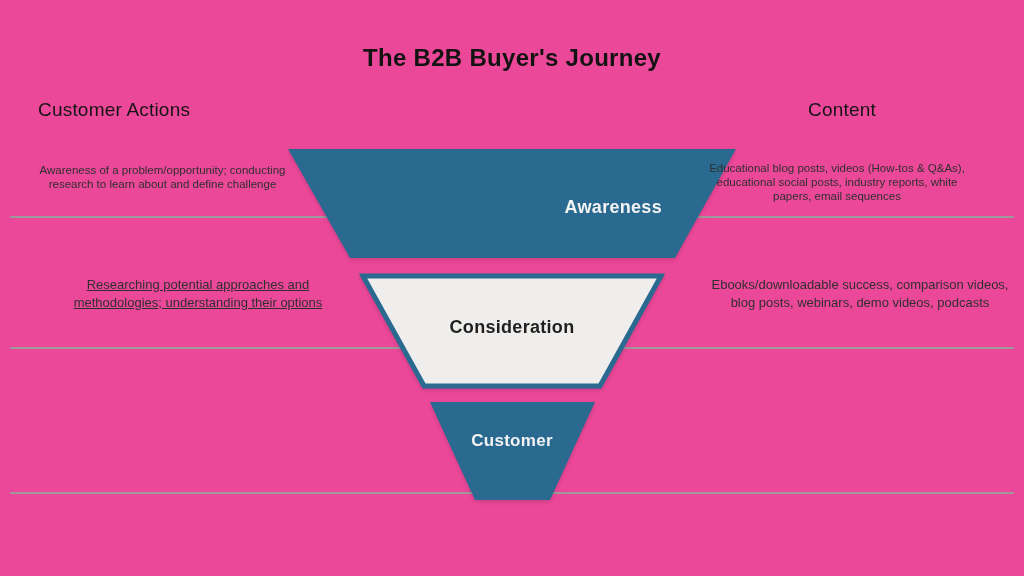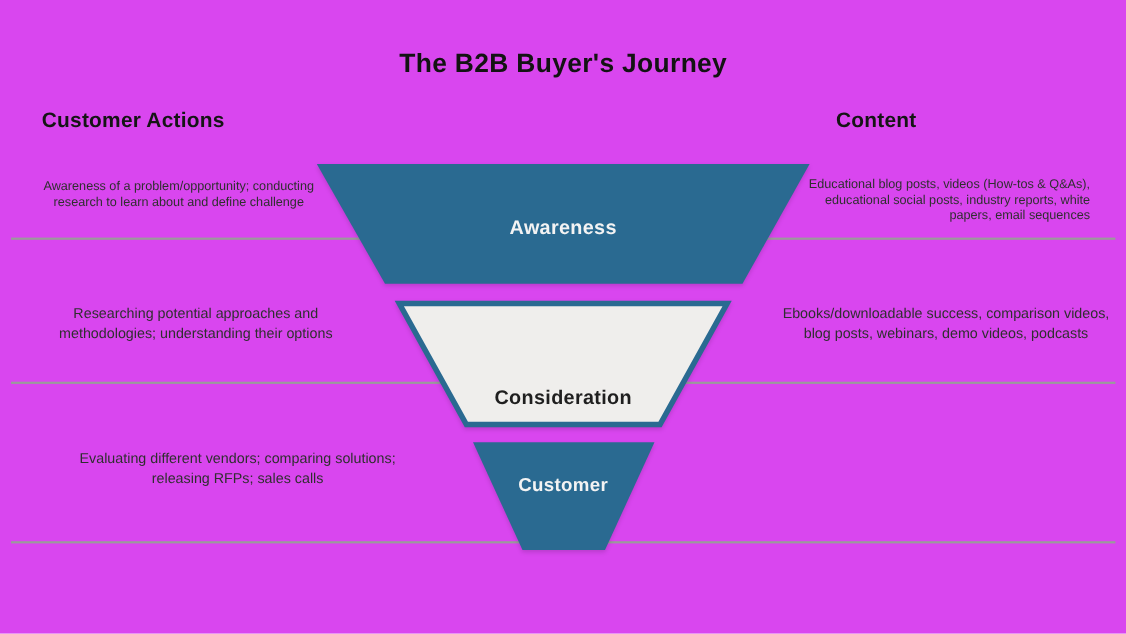--- a/index.html
+++ b/index.html
@@ -1,42 +1,42 @@
 <!DOCTYPE html>
 <html><head>
 <meta charset="utf-8">
 <style>
   html, body { margin: 0; padding: 0; }
   body { font-family: "Liberation Sans", sans-serif; }
   #canvas {
     position: relative;
     width: 1024px;
     height: 576px;
-    background: #d946ef;
+    background: #ec4899;
     overflow: hidden;
   }
   .title {
     position: absolute;
     left: 0; right: 0; top: 44px;
     text-align: center;
     font-size: 24px;
     font-weight: 800;
     color: #131313;
     letter-spacing: 0.3px;
   }
   .col-header {
     position: absolute;
     top: 99px;
     font-size: 19px;
-    font-weight: 700;
+    font-weight: 400;
     color: #151515;
     letter-spacing: 0.2px;
   }
   .col-header.left  { left: 38px; }
-  .col-header.right { left: 760px; }
+  .col-header.right { left: 808px; }
   .divider {
     position: absolute;
     left: 10px;
     width: 1004px;
     height: 2px;
     background: #9b9b9b;
     z-index: 1;
   }
   .divider.d1 { top: 216px; }
   .divider.d2 { top: 347px; }
@@ -50,35 +50,35 @@
   .stage-shape.outlined { stroke-width: 5px; }
   .stage-label {
     position: absolute;
     z-index: 3;
     text-align: center;
     font-weight: 700;
     letter-spacing: 0.3px;
   }
   .stage-label.light { color: #f3f3f3; }
   .stage-label.dark  { color: #1f1f1f; }
-  .lbl-awareness     { left: 362px; top: 197px; width: 300px; font-size: 18px; }
-  .lbl-consideration { left: 362px; top: 317px; width: 300px; font-size: 18px; margin-top: 34px; }
+  .lbl-awareness     { left: 362px; top: 197px; width: 300px; font-size: 18px; text-align: right; }
+  .lbl-consideration { left: 362px; top: 317px; width: 300px; font-size: 18px; }
   .lbl-decision      { left: 412px; top: 431px; width: 200px; font-size: 17px; }
   .note {
     position: absolute;
     z-index: 3;
     text-align: center;
     color: #2f2f2f;
   }
   .note.small { font-size: 11.5px; line-height: 14px; }
   .note.med   { font-size: 13px;   line-height: 18px; }
   .note.ca1 { left: 20px;  top: 163px; width: 285px; text-align: center; }
-  .note.ca2 { left: 28px;  top: 276px; width: 300px; }
+  .note.ca2 { left: 48px;  top: 276px; width: 300px; text-decoration: underline; }
   .note.ca3 { left: 66px;  top: 408px; width: 300px; }
-  .note.co1 { left: 713px; top: 161px; width: 278px; text-align: right; }
+  .note.co1 { left: 698px; top: 161px; width: 278px; }
   .note.co2 { left: 710px; top: 276px; width: 300px; }
   .note.co3 { left: 625px; top: 387px; width: 368px; line-height: 18.5px; }
 </style>
 </head>
 <body>
 
 <div id="canvas">
 
   <div class="title">The B2B Buyer's Journey</div>
 
@@ -94,18 +94,17 @@
     <polygon class="stage-shape outlined" points="363,276 661,276 600,386 424,386" stroke="#2a6a91" fill="#efeeec"></polygon>
     <polygon class="stage-shape" points="430,402 595,402 550,500 475,500" fill="#2a6a91"></polygon>
   </svg>
 
   <div class="stage-label light lbl-awareness">Awareness</div>
   <div class="stage-label dark lbl-consideration">Consideration</div>
   <div class="stage-label light lbl-decision">Customer</div>
 
   <div class="note small ca1">Awareness of a problem/opportunity; conducting research to learn about and define challenge</div>
   <div class="note med ca2">Researching potential approaches and methodologies; understanding their options</div>
-  <div class="note med ca3">Evaluating different vendors; comparing solutions; releasing RFPs; sales calls</div>
 
   <div class="note small co1">Educational blog posts, videos (How-tos &amp; Q&amp;As), educational social posts, industry reports, white papers, email sequences</div>
   <div class="note med co2">Ebooks/downloadable success, comparison videos, blog posts, webinars, demo videos, podcasts</div>
 
 </div>
 
 </body></html>

